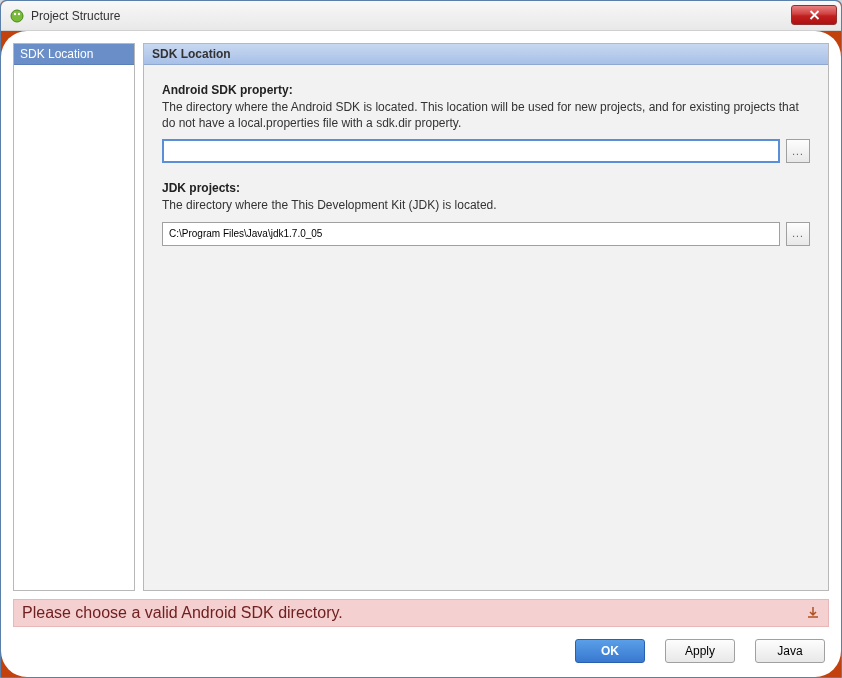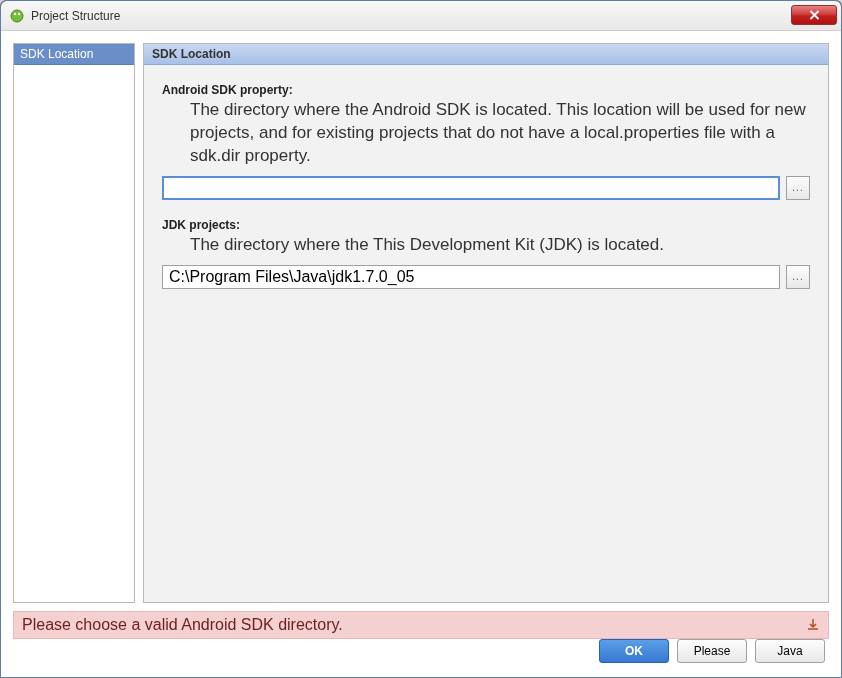--- a/index.html
+++ b/index.html
@@ -59,20 +59,21 @@
     .close-button svg {
       width: 11px;
       height: 10px;
     }
     .content-area {
       flex: 1;
       display: flex;
       flex-direction: column;
       padding: 12px;
       background: #ffffff;
+      border-radius: 26px;
     }
     .main-row {
       flex: 1;
       display: flex;
       gap: 8px;
       min-height: 0;
     }
     .sidebar {
       width: 122px;
       border: 1px solid #b8b8b8;
@@ -112,38 +113,37 @@
     .field-group {
       margin-bottom: 18px;
     }
     .field-label {
       font-weight: bold;
       font-size: 12px;
       color: #222;
       margin-bottom: 2px;
     }
     .field-desc {
-      font-size: 17px;
+      font-size: 12px;
       color: #333;
       line-height: 1.35;
       margin-bottom: 8px;
-      margin-left: 28px;
     }
     .field-row {
       display: flex;
       align-items: center;
       gap: 6px;
     }
     .text-input {
       flex: 1;
       height: 24px;
       border: 1px solid #a0a0a0;
       background: #ffffff;
       padding: 2px 6px;
-      font-size: 16px;
+      font-size: 10px;
       font-family: inherit;
       outline: none;
     }
     .text-input.focused {
       border: 2px solid #5a8fd8;
       padding: 1px 5px;
     }
     .browse-button {
       width: 24px;
       height: 24px;
@@ -168,22 +168,22 @@
       align-items: center;
       justify-content: space-between;
     }
     .error-icon {
       width: 14px;
       height: 14px;
     }
     .button-row {
       display: flex;
       justify-content: flex-end;
-      gap: 8px;
-      padding: 0 4px 2px 4px;
+      gap: 20px;
+      padding: 12px 4px 2px 4px;
     }
     .dlg-button {
       min-width: 70px;
       height: 24px;
       border: 1px solid #a0a0a0;
       background: linear-gradient(to bottom, #fdfdfd, #e8e8e8);
       border-radius: 3px;
       font-size: 12px;
       font-family: inherit;
       cursor: pointer;
@@ -259,17 +259,17 @@
       <span class="error-icon">
         <svg viewBox="0 0 14 14">
           <path d="M7 1 L7 8 M4 6 L7 9 L10 6" stroke="#b05020" stroke-width="1.5" fill="none"></path>
           <path d="M2 11 L12 11" stroke="#b05020" stroke-width="1.5"></path>
         </svg>
       </span>
     </div>
 
     <div class="button-row">
       <button class="dlg-button primary">OK</button>
-      <button class="dlg-button">Please</button>
+      <button class="dlg-button">Apply</button>
       <button class="dlg-button">Java</button>
     </div>
   </div>
 </div>
 
 </body></html>

